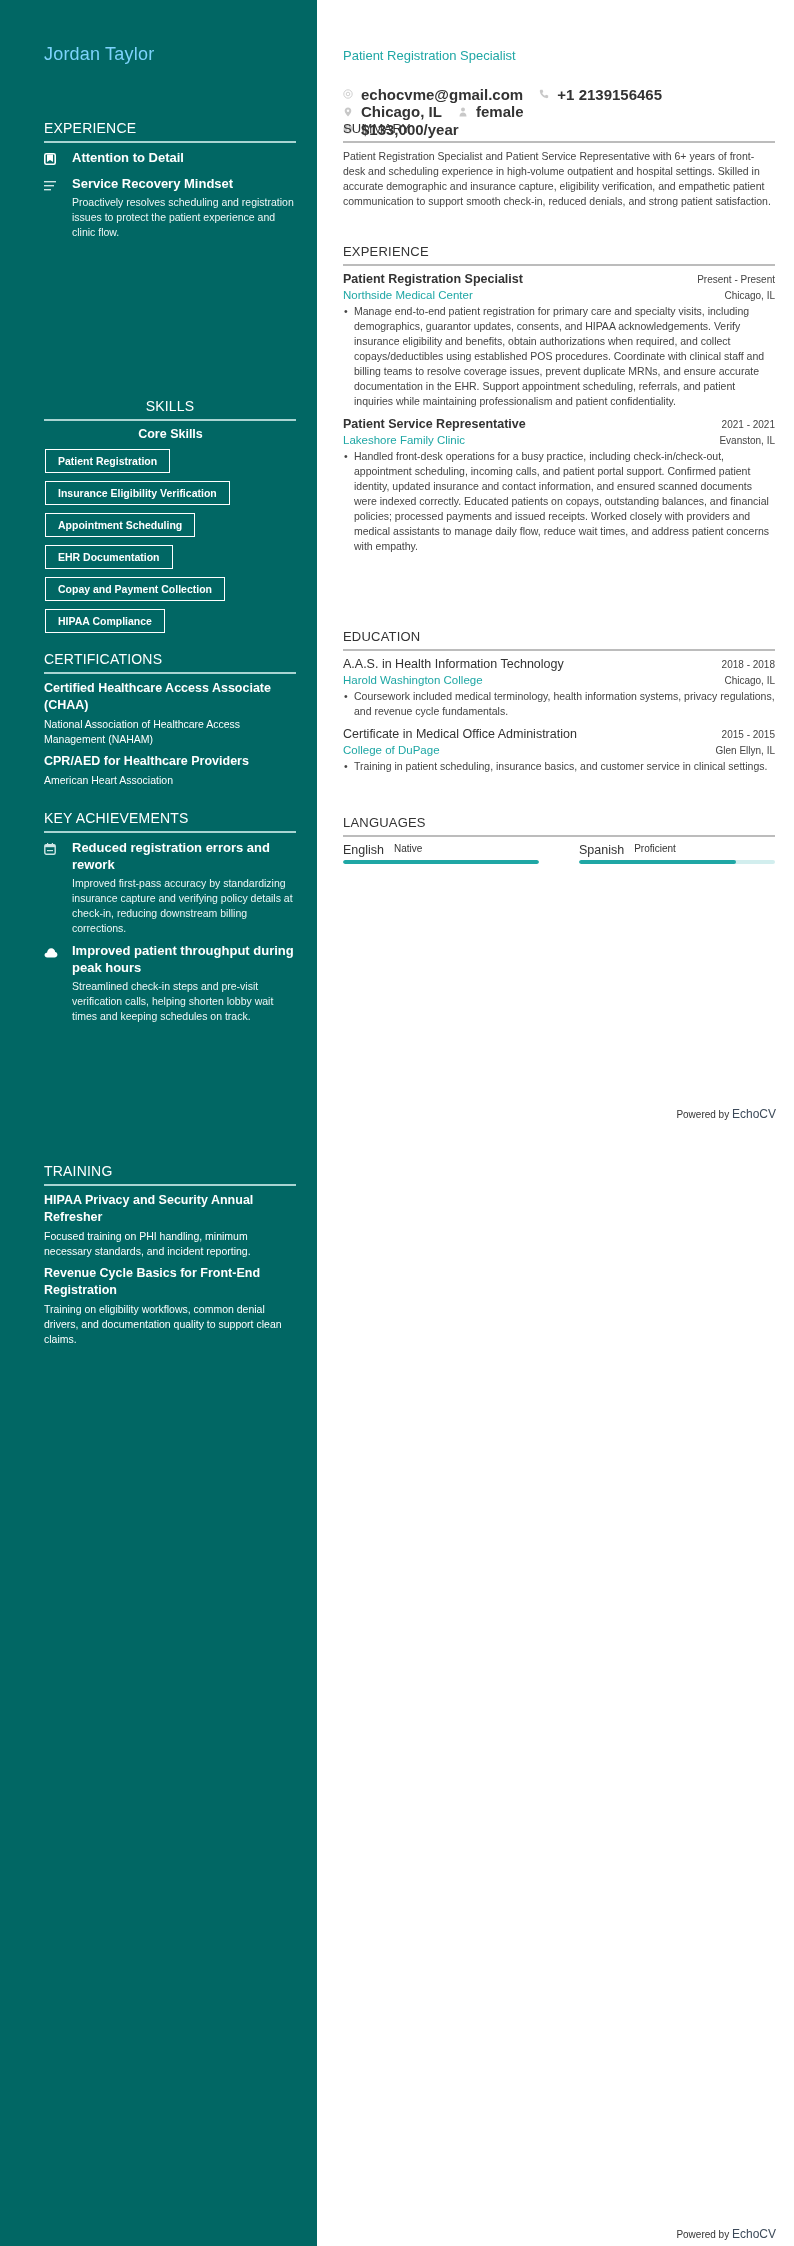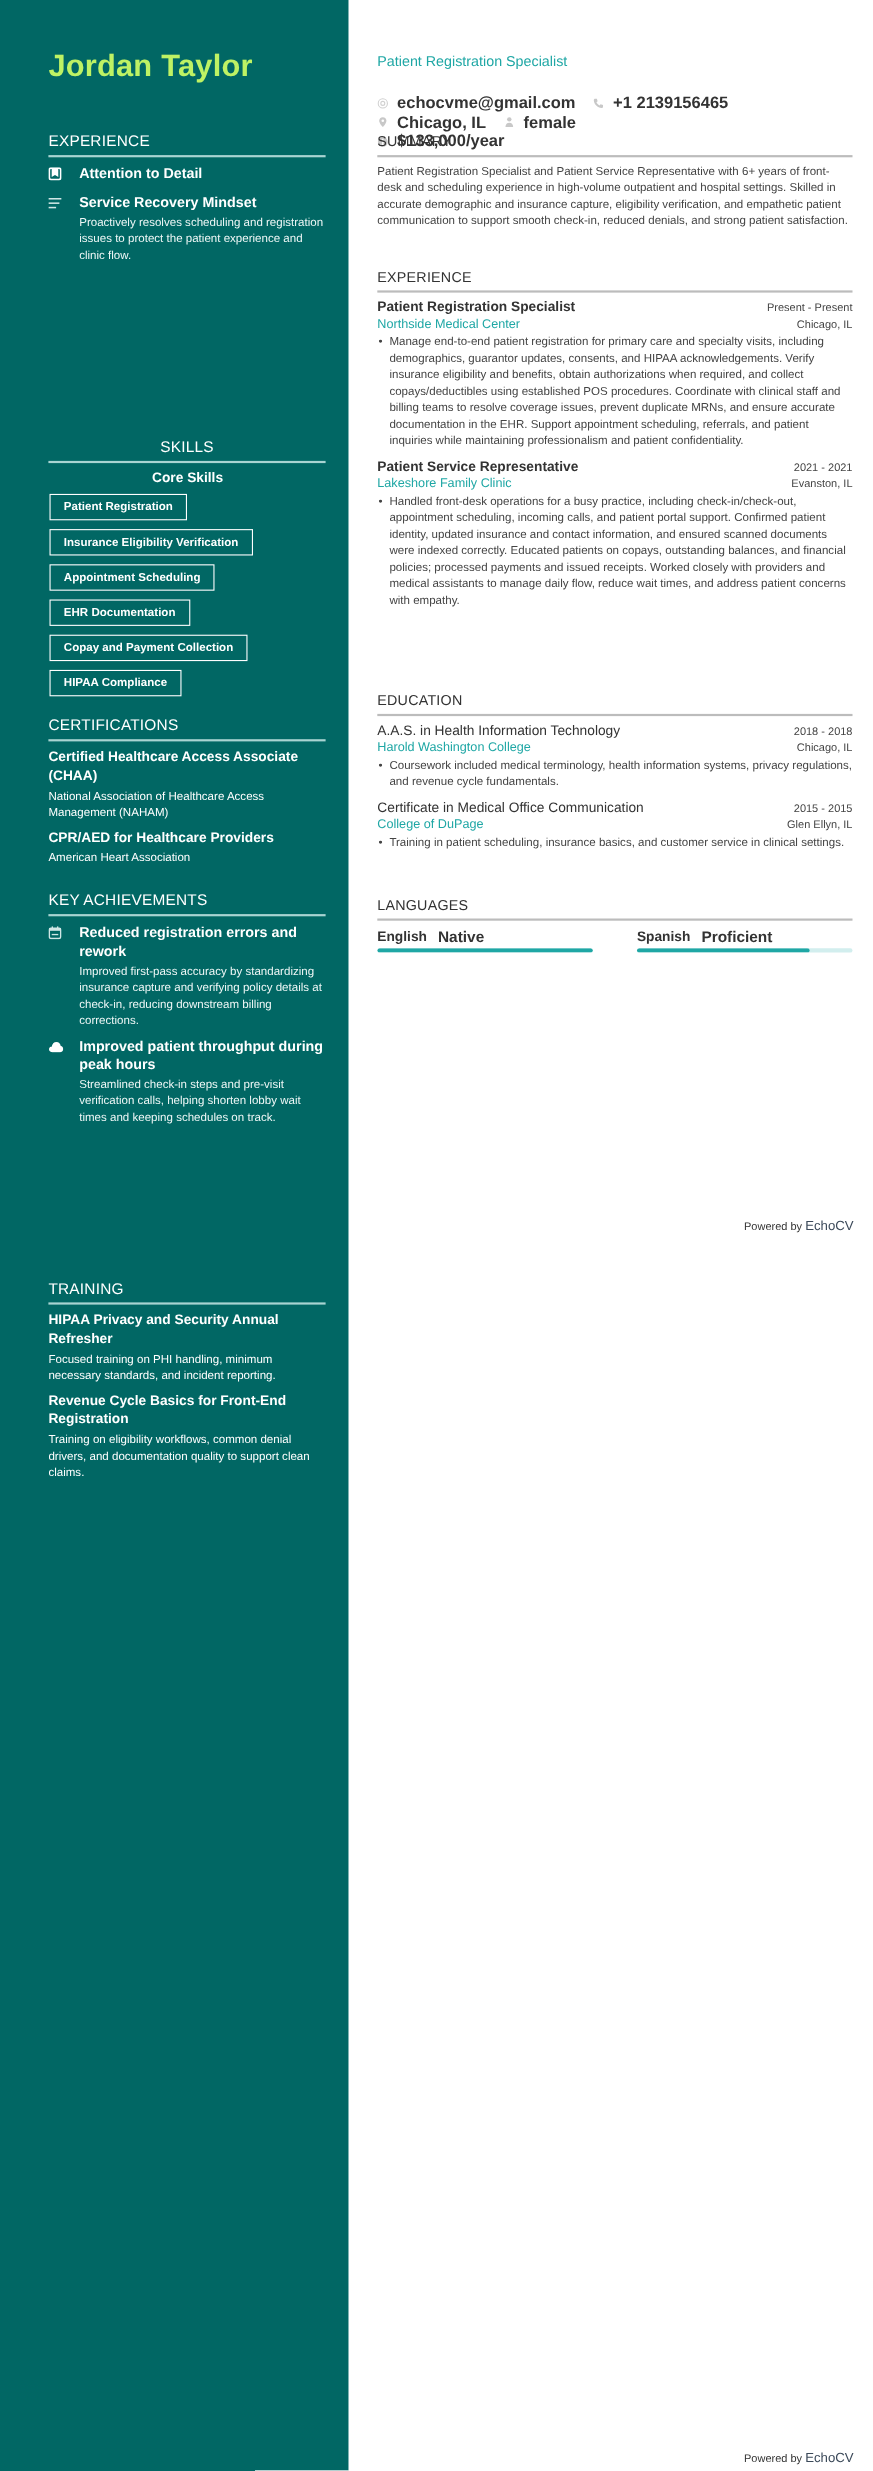--- a/index.html
+++ b/index.html
@@ -2,21 +2,21 @@
 <html><head>
 <meta charset="utf-8">
 <style>
   * { box-sizing: border-box; margin: 0; padding: 0; }
   html, body { width: 794px; background: #ffffff; }
   body { font-family: "Liberation Sans", "DejaVu Sans", sans-serif; color: #333; position: relative; height: 2246px; overflow: hidden; }
 
   .sidebar { position: absolute; left: 0; top: 0; width: 317px; height: 2246px; background: #016764; color: #ffffff; }
   .main { position: absolute; left: 317px; top: 0; width: 477px; height: 2246px; background: #ffffff; }
 
-  .name { position: absolute; left: 44px; top: 44px; font-size: 28px; font-weight: bold; letter-spacing: 0.2px; color: #bef264; }
+  .name { position: absolute; left: 44px; top: 44px; font-size: 18px; font-weight: normal; letter-spacing: 0.2px; color: #7dd3fc; }
 
   .sb-section { position: absolute; left: 44px; width: 252px; }
   .sb-heading { font-size: 14px; font-weight: normal; letter-spacing: 0.2px; color: #fff; padding-bottom: 5px; border-bottom: 2px solid #a9d4d2; margin-bottom: 6px; }
 
   .strength { display: flex; margin-bottom: 6px; }
   .strength .ico { width: 28px; flex: none; padding-top: 2px; }
   .strength .body { flex: 1; }
   .strength .title { font-size: 13px; font-weight: bold; line-height: 17px; margin-bottom: 3px; }
   .strength .desc { font-size: 10.5px; line-height: 15px; color: #eef7f6; }
 
@@ -44,23 +44,23 @@
   .entry-title { font-size: 12.5px; font-weight: bold; color: #333; }
   .entry-title.light { font-weight: normal; }
   .entry-date { font-size: 10px; color: #444; }
   .entry-org { font-size: 11.5px; color: #1fa7a5; margin-top: 3px; }
   .entry-loc { font-size: 10px; color: #444; }
   .bullet { display: flex; font-size: 10.5px; line-height: 15px; color: #444; margin-top: 3px; }
   .bullet .dot { width: 11px; flex: none; padding-left: 1px; }
 
   .langs { display: flex; justify-content: space-between; }
   .lang { width: 196px; }
-  .lang-head { display: flex; align-items: center; font-weight: bold; }
+  .lang-head { display: flex; align-items: flex-start; }
   .lang-name { font-size: 12.5px; color: #333; margin-right: 10px; }
-  .lang-level { font-size: 14px; color: #333; }
+  .lang-level { font-size: 10px; color: #333; }
   .lang-bar { height: 4px; background: #d2eeee; border-radius: 2px; margin-top: 3px; overflow: hidden; }
   .lang-fill { height: 100%; background: #1fa7a5; border-radius: 2px; }
 
   .powered { position: absolute; right: 18px; font-size: 10px; color: #333; }
   .powered .brand { font-size: 12px; color: #3c4a5a; }
 </style>
 </head>
 <body>
 
 <div class="sidebar">
@@ -257,21 +257,21 @@
         <span class="entry-loc">Chicago, IL</span>
       </div>
       <div class="bullet">
         <span class="dot">•</span>
         <span>Coursework included medical terminology, health information systems, privacy regulations, and revenue cycle fundamentals.</span>
       </div>
     </div>
 
     <div class="entry">
       <div class="entry-row">
-        <span class="entry-title light">Certificate in Medical Office Communication</span>
+        <span class="entry-title light">Certificate in Medical Office Administration</span>
         <span class="entry-date">2015 - 2015</span>
       </div>
       <div class="entry-row">
         <span class="entry-org">College of DuPage</span>
         <span class="entry-loc">Glen Ellyn, IL</span>
       </div>
       <div class="bullet">
         <span class="dot">•</span>
         <span>Training in patient scheduling, insurance basics, and customer service in clinical settings.</span>
       </div>

